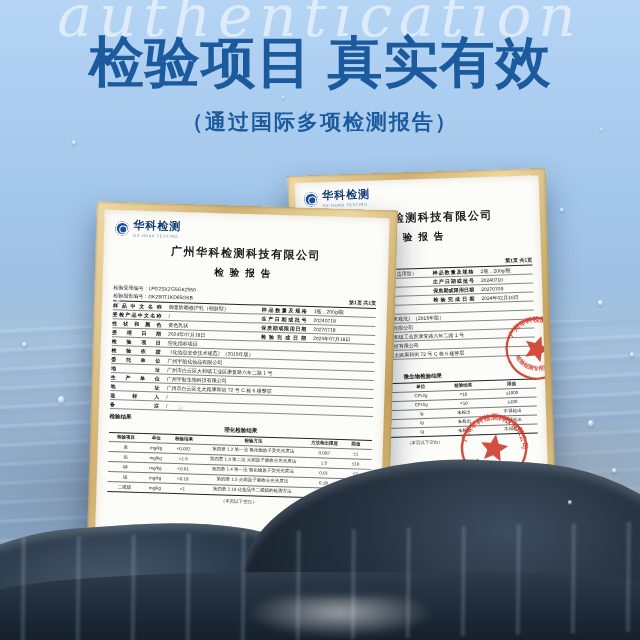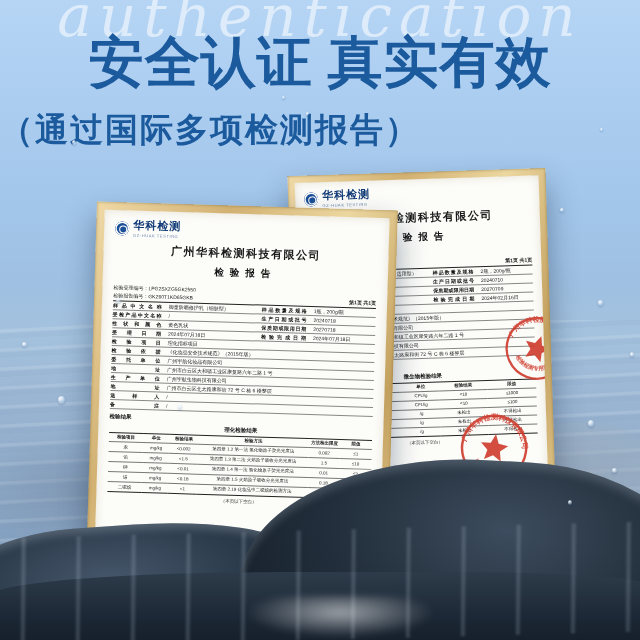--- a/index.html
+++ b/index.html
@@ -39,22 +39,22 @@
   .drop { position:absolute; border-radius:50%; z-index:6;
     background:radial-gradient(circle at 35% 30%, rgba(255,255,255,.95) 0%, rgba(210,228,246,.55) 48%, rgba(150,180,210,.28) 72%, rgba(150,180,210,0) 100%);
     box-shadow:0 1px 2px rgba(40,70,110,.25); }
 
   
   .watermark { position:absolute; top:-18px; left:-30px; width:700px; z-index:2; text-align:center;
     font-family:"DejaVu Serif", serif; font-style:italic; font-size:58px; letter-spacing:7px;
     color:rgba(255,255,255,.55); white-space:nowrap; }
   .title { position:absolute; top:26px; left:0; width:100%; z-index:3; text-align:center;
     font-family:"Liberation Serif", serif; font-weight:bold; font-size:55px; letter-spacing:1px; color:#1b5a9d; }
-  .subtitle { position:absolute; top:108px; left:0; width:100%; z-index:3; 
-    font-family:Liberation Serif, serif; font-weight:bold; font-size:33px; letter-spacing:2px; color:#1b5a9d; }
+  .subtitle { position:absolute; top:108px; left:0; width:100%; z-index:3; text-align:center;
+    font-family:Liberation Serif, serif; font-weight:bold; font-size:21px; letter-spacing:2px; color:#1b5a9d; }
 
   
   .cert { position:absolute; background:linear-gradient(115deg,#efd9a6 0%,#d2b172 28%,#ecd7a0 52%,#c3a05e 78%,#e5cb92 100%);
     box-shadow:0 16px 30px rgba(20,40,70,.42), inset 0 0 3px rgba(110,85,30,.55); }
   .cert.back  { left:293px; top:172px; width:258px; height:356px; padding:7px; transform:rotate(-1.8deg); z-index:2; }
   .cert.front { left:91px;  top:206px; width:301px; height:400px; padding:8px; transform:rotate(1.7deg); z-index:3; }
 
   .paper { position:relative; width:100%; height:100%; background:#fcfcf9; overflow:hidden;
     box-shadow:inset 0 0 10px rgba(150,130,80,.22); padding:9px 11px 7px; display:flex; flex-direction:column; }
   .cert.back .paper { padding:8px 9px 6px; }
@@ -118,21 +118,21 @@
 </head>
 <body>
 
 <div class="scene">
 
   <div class="ripples"></div>
   <div class="splash-gray"></div>
   <div class="shadow-left"></div>
 
   <div class="watermark">authentication</div>
-  <div class="title">安全认证 真实有效</div>
+  <div class="title">检验项目 真实有效</div>
   <div class="subtitle">（通过国际多项检测报告）</div>
 
   <div class="cert back">
     <div class="paper">
       <div class="logo-row">
         <div class="logo-circle"></div>
         <div>
           <div class="logo-cn">华科检测</div>
           <div class="logo-en">GZ-HUAK TESTING</div>
         </div>

